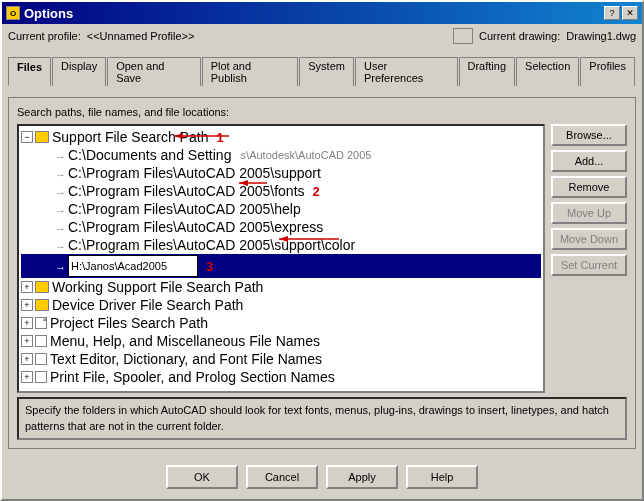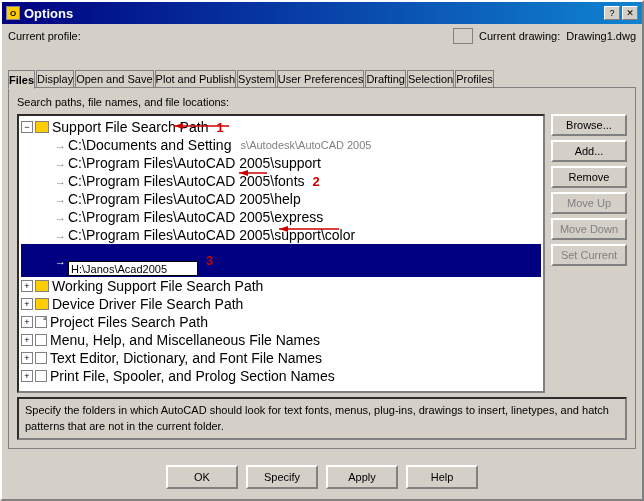--- a/index.html
+++ b/index.html
@@ -81,29 +81,29 @@
       flex-direction: column;
       padding: 4px 6px 6px;
       gap: 12px;
     }
     .tabs-row {
       display: flex;
       flex-direction: row;
       flex-shrink: 0;
     }
     .tab {
-      padding: 2px 0;
+      padding: 2px 8px;
       border: 1px solid #808080;
       border-bottom: none;
       background: #d4d0c8;
       font-size: 11px;
       cursor: pointer;
       margin-right: 1px;
       position: relative;
-      top: 14px;
+      top: 1px;
     }
     .tab.active {
       background: #d4d0c8;
       border-bottom: 1px solid #d4d0c8;
       font-weight: bold;
       z-index: 2;
       padding-top: 3px;
     }
     .tab-content {
       border: 1px solid #808080;
@@ -240,20 +240,21 @@
       <div class="title-btn">?</div>
       <div class="title-btn">✕</div>
     </div>
   </div>
 
   <div class="window-body">
 
     <div style="display:flex; align-items:center; justify-content:space-between; font-size:11px;">
       <div style="display:flex; align-items:center; gap:6px;">
         <span>Current profile:</span>
+        <span>&lt;&lt;Unnamed Profile&gt;&gt;</span>
       </div>
       <div style="display:flex; align-items:center; gap:6px;">
         <div style="width:20px;height:16px;background:#d4d0c8;border:1px solid #808080;display:inline-block;"></div>
         <span>Current drawing:</span>
         <span>Drawing1.dwg</span>
       </div>
     </div>
 
     <div class="tabs-row">
       <div class="tab active">Files</div>
@@ -315,21 +316,21 @@
 
           <div class="tree-item" style="padding-left:20px;">
             <span class="expand-placeholder"></span>
             <span style="color:#808080;margin-right:2px;">→</span>
             <span class="item-label">C:\Program Files\AutoCAD 2005\support\color</span>
           </div>
 
           <div class="tree-item selected" style="padding-left:20px;">
             <span class="expand-placeholder"></span>
             <span style="margin-right:2px;">→</span>
-            <input type="text" value="H:\Janos\Acad2005" style="font-size: 11px; height: 15px; border: 1px solid rgb(0, 0, 0); padding: 4px 2px; background: white; color: black; width: 130px; margin-top: 16px;">
+            <input type="text" value="H:\Janos\Acad2005" style="font-size: 11px; height: 22px; border: 1px solid rgb(0, 0, 0); padding: 4px 2px; background: white; color: black; width: 130px;">
             <span style="margin-left:8px;font-weight:bold;color:#cc0000;font-size:13px;">3</span>
           </div>
 
           <div class="tree-item">
             <span class="expand-btn">+</span>
             <span style="display:inline-block;width:14px;height:12px;background:#ffcc00;border:1px solid #808080;margin-right:3px;"></span>
             <span class="item-label">Working Support File Search Path</span>
           </div>
 
           <div class="tree-item">
@@ -388,18 +389,18 @@
           <button class="btn disabled" style="color:#808080;">Move Down</button>
           <button class="btn disabled" style="color:#808080;">Set Current</button>
         </div>
       </div>
 
       <div class="bottom-text">Specify the folders in which AutoCAD should look for text fonts, menus, plug-ins, drawings to insert, linetypes, and hatch patterns that are not in the current folder.</div>
     </div>
 
     <div class="bottom-buttons">
       <button class="bottom-btn">OK</button>
-      <button class="bottom-btn">Specify</button>
+      <button class="bottom-btn">Cancel</button>
       <button class="bottom-btn">Apply</button>
       <button class="bottom-btn">Help</button>
     </div>
   </div>
 </div>
 
 </body></html>

